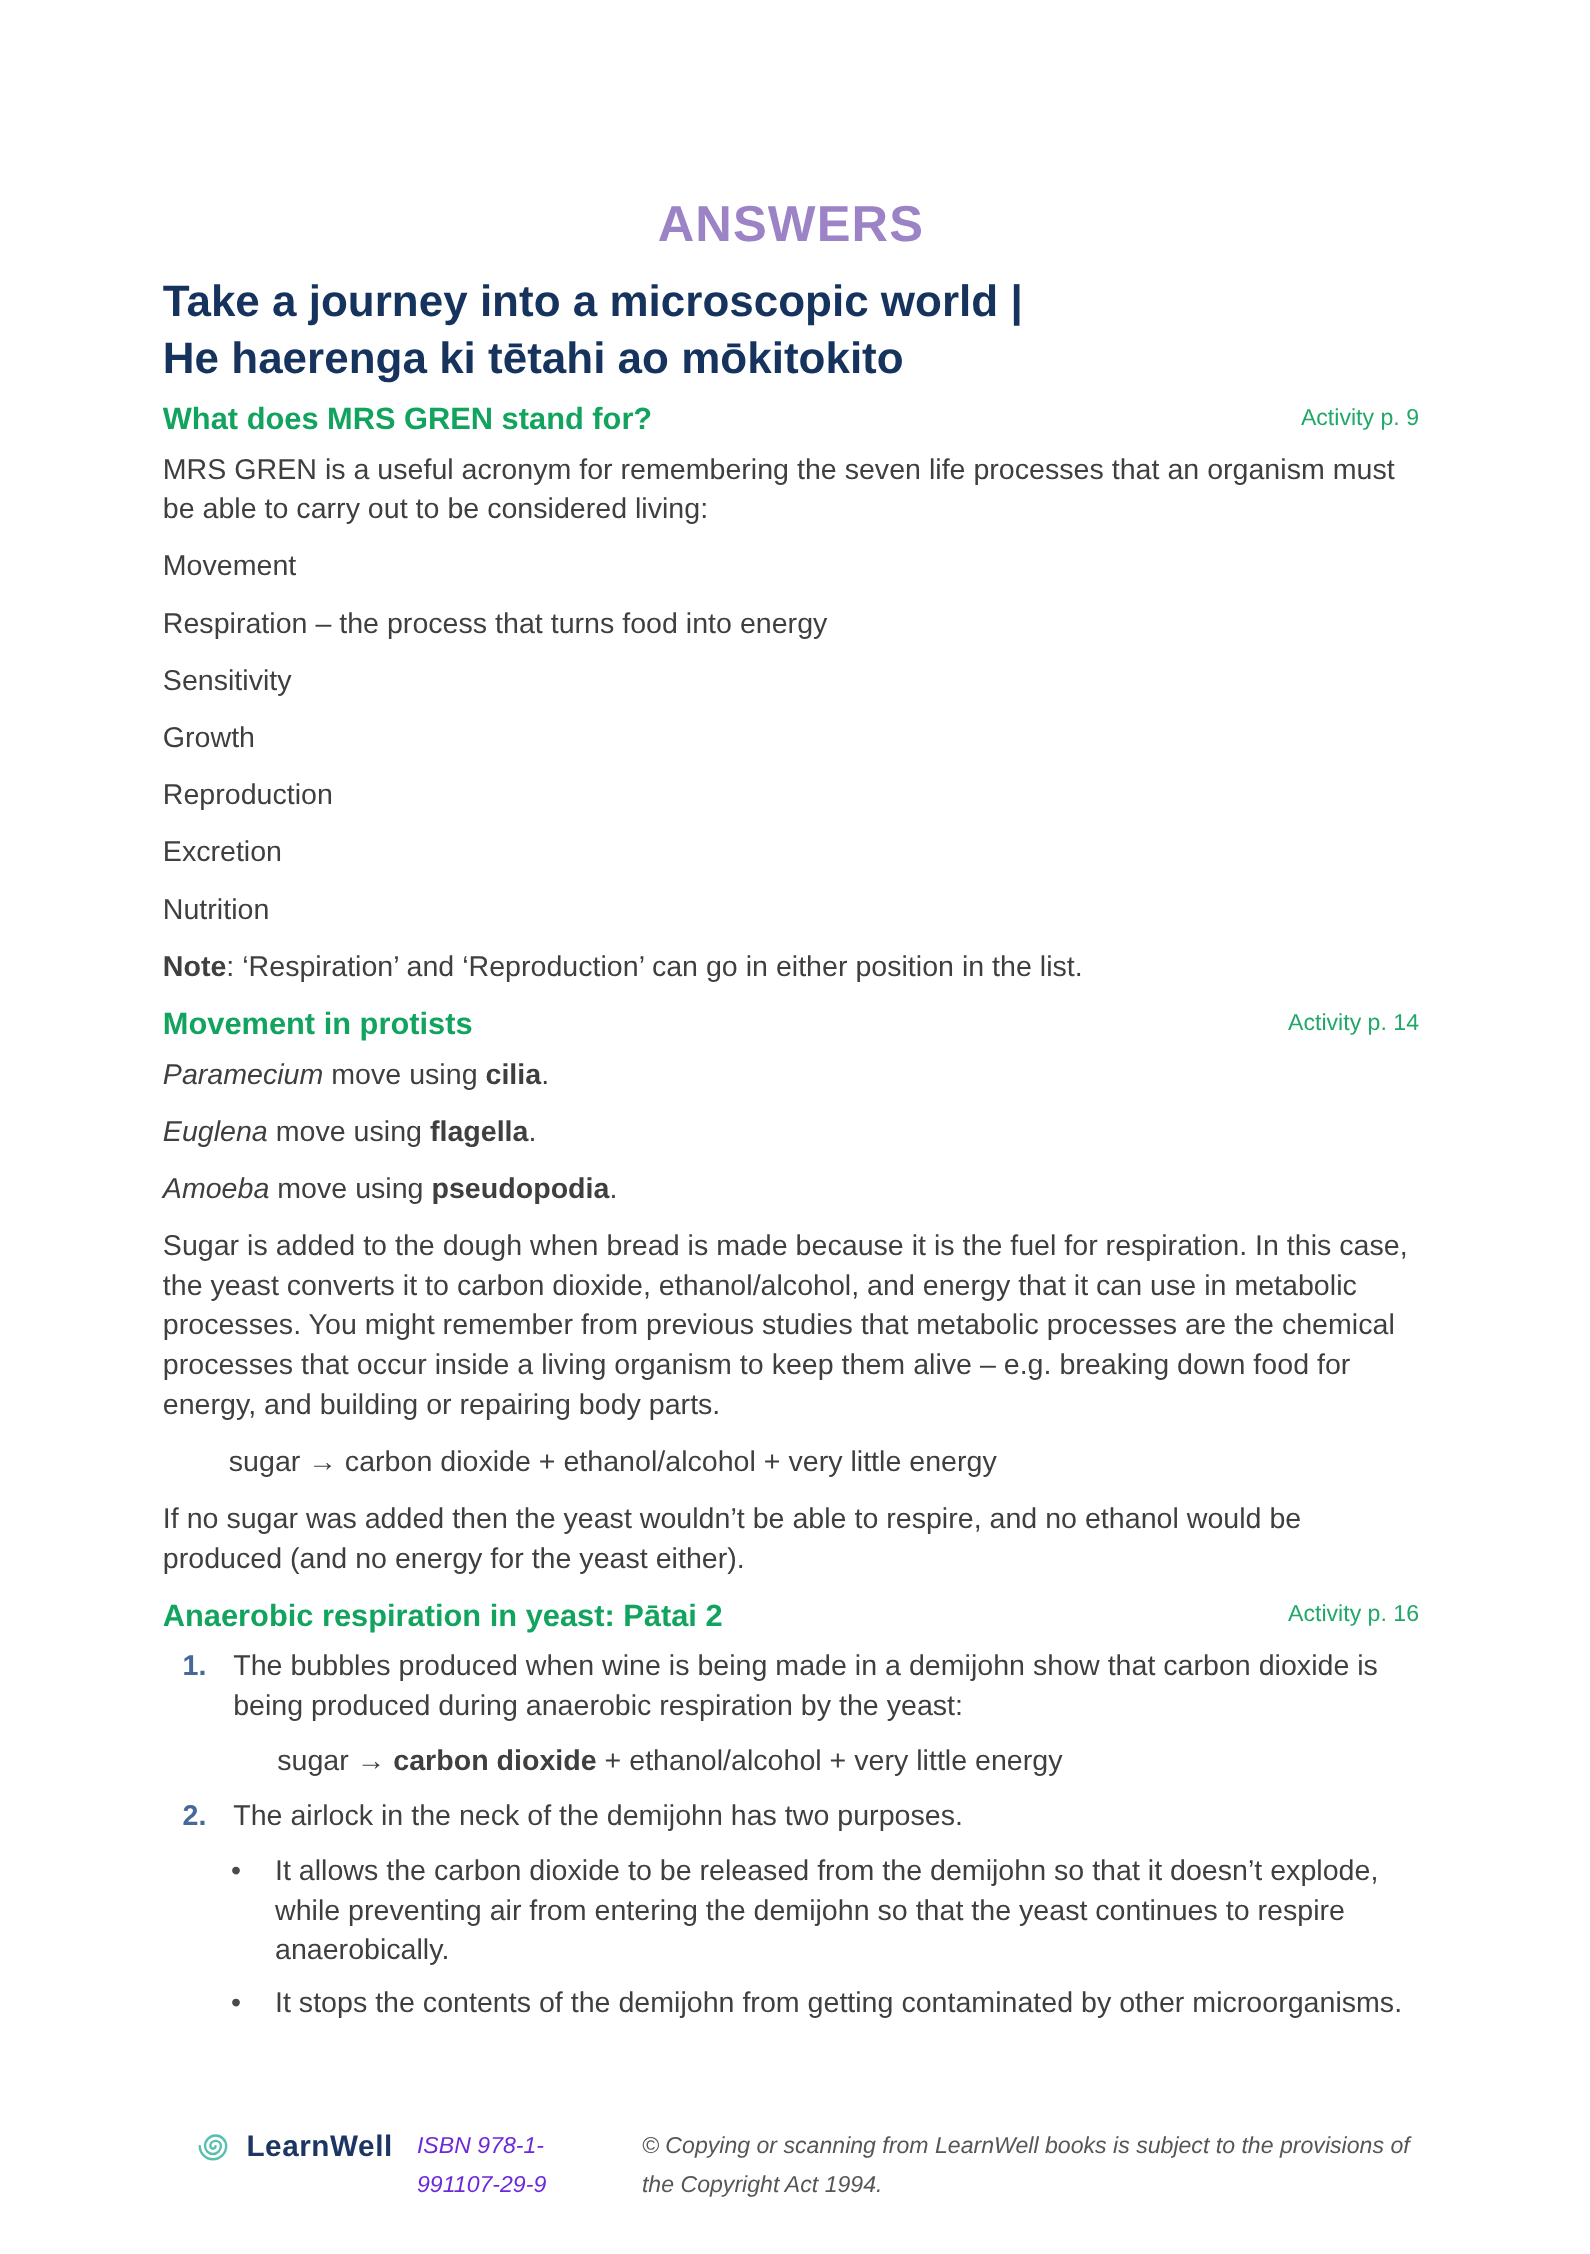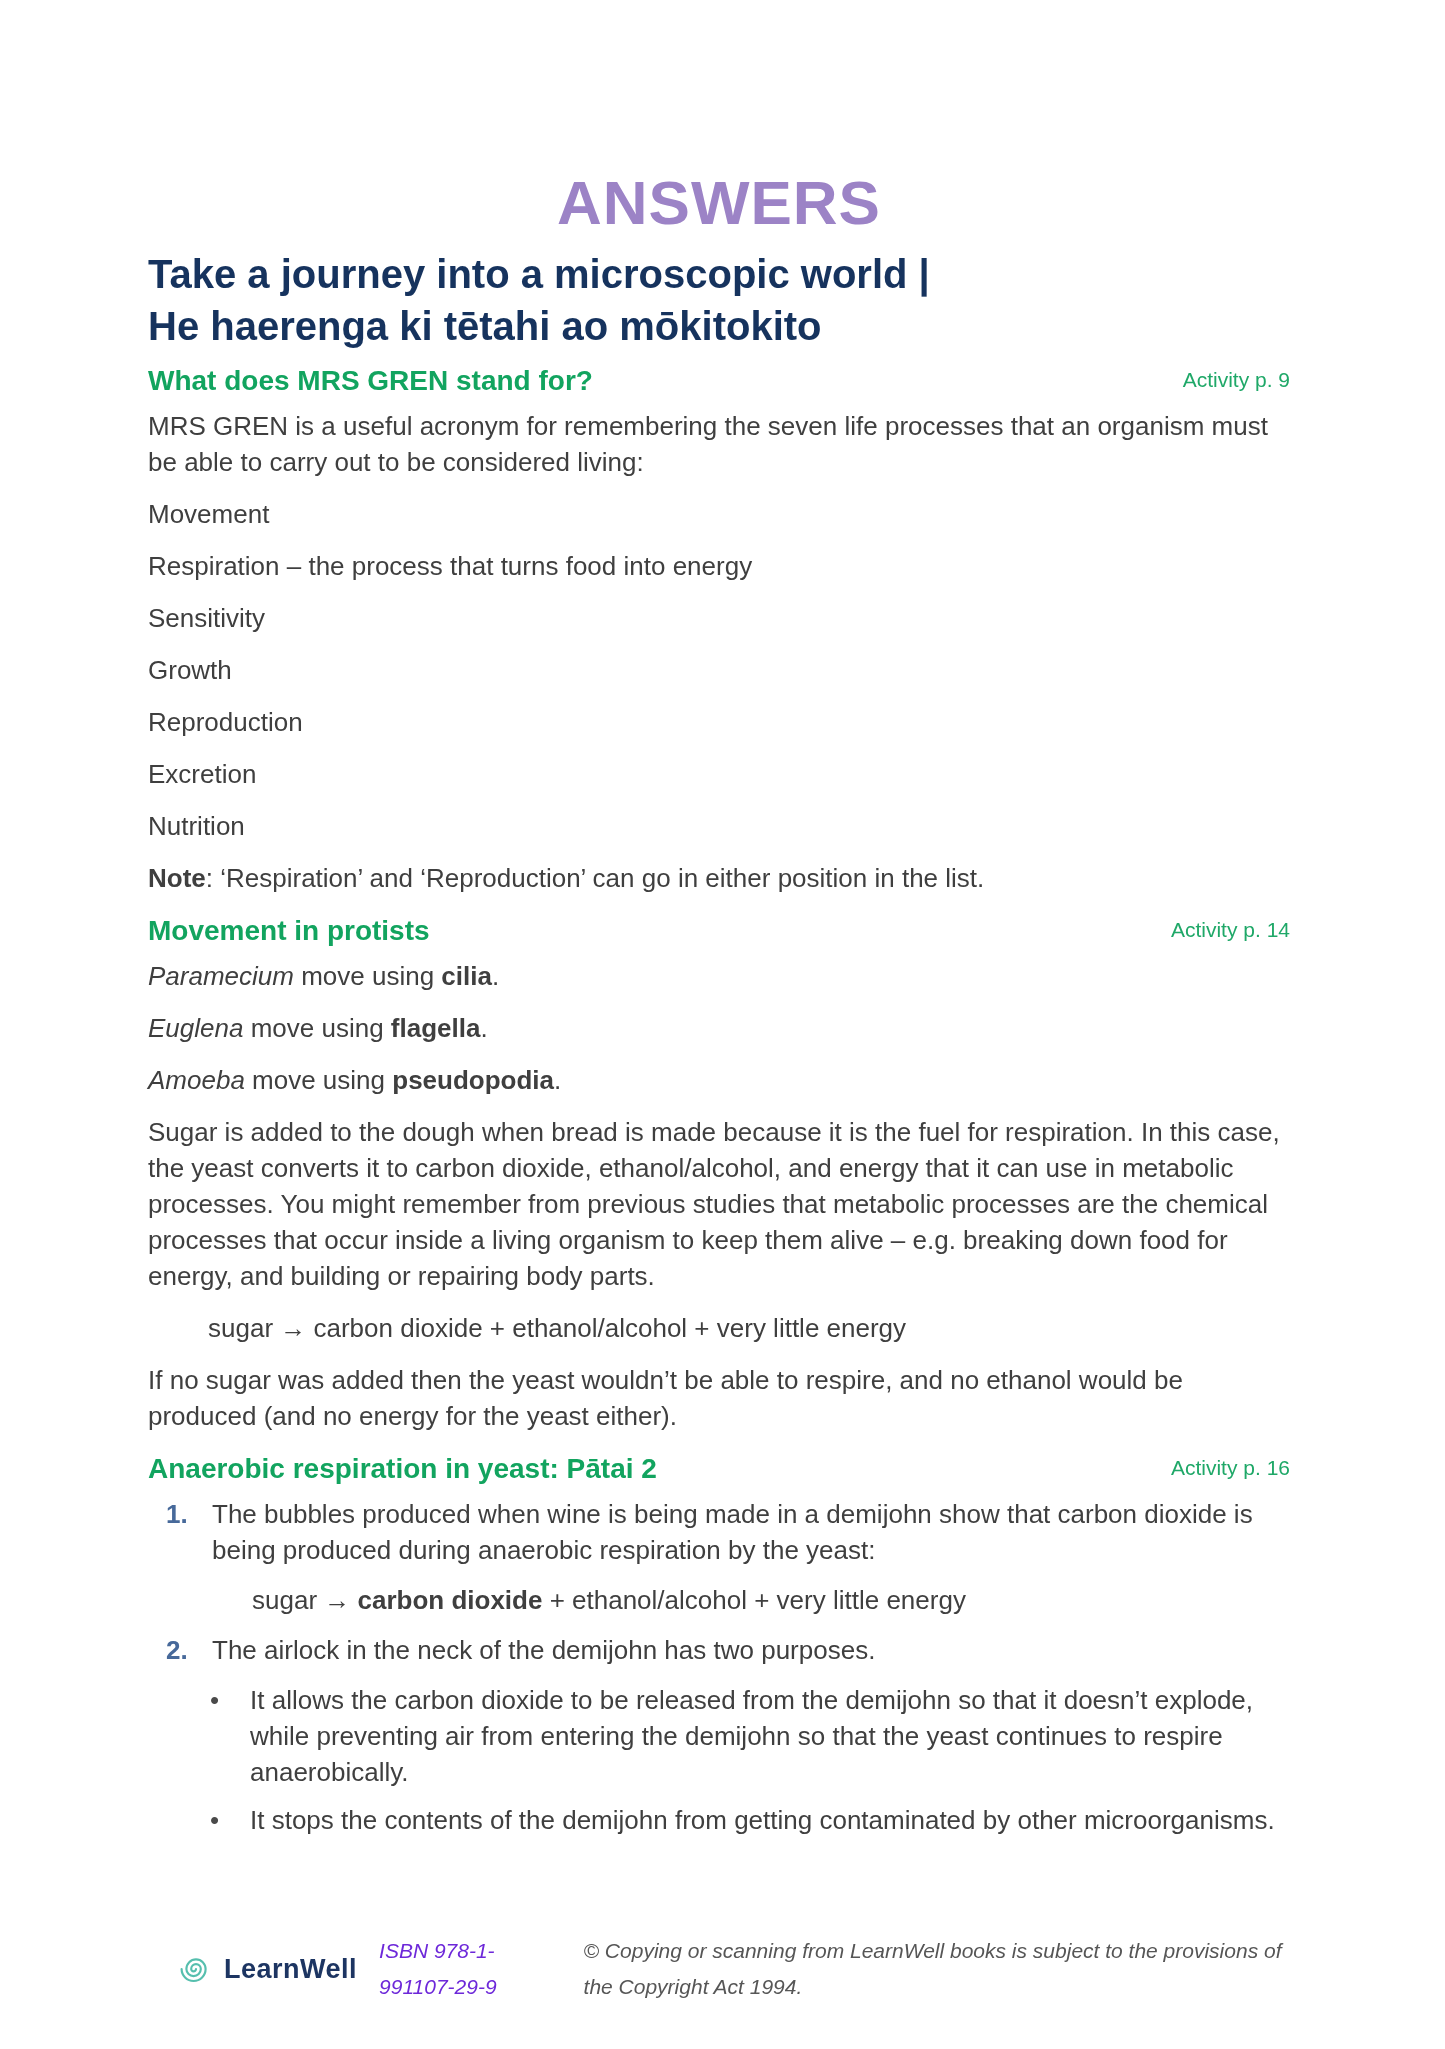--- a/index.html
+++ b/index.html
@@ -12,21 +12,21 @@
     background: #ffffff;
     font-family: "Liberation Sans", sans-serif;
     font-size: 26px;
     line-height: 36px;
     color: #3f3f3f;
     overflow: hidden;
   }
   .answers-title {
     margin: 0 0 18px 0;
     text-align: center;
-    font-size: 62px;
+    font-size: 46px;
     line-height: 54px;
     font-weight: bold;
     letter-spacing: 1px;
     color: #9c83c6;
   }
   .main-heading {
     margin: 0 0 10px 0;
     font-size: 40px;
     line-height: 52px;
     font-weight: bold;
@@ -75,21 +75,21 @@
     flex: none;
     width: 40px;
     color: #4a4a4a;
   }
   .footer {
     position: absolute;
     left: 178px;
     right: 155px;
     bottom: 44px;
     display: flex;
-    align-items: center;
+    align-items: flex-start;
   }
   .logo { flex: none; width: 36px; height: 36px; display: inline-block; }
   .brand {
     font-size: 27px;
     font-weight: bold;
     letter-spacing: 0.5px;
     color: #1d3562;
     margin: 0 22px 0 10px;
   }
   .isbn {

